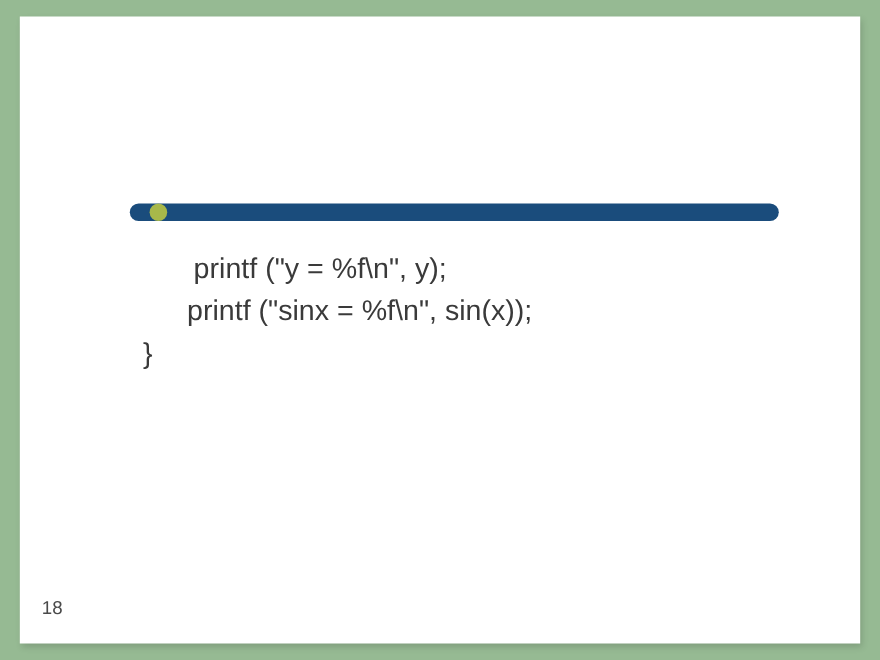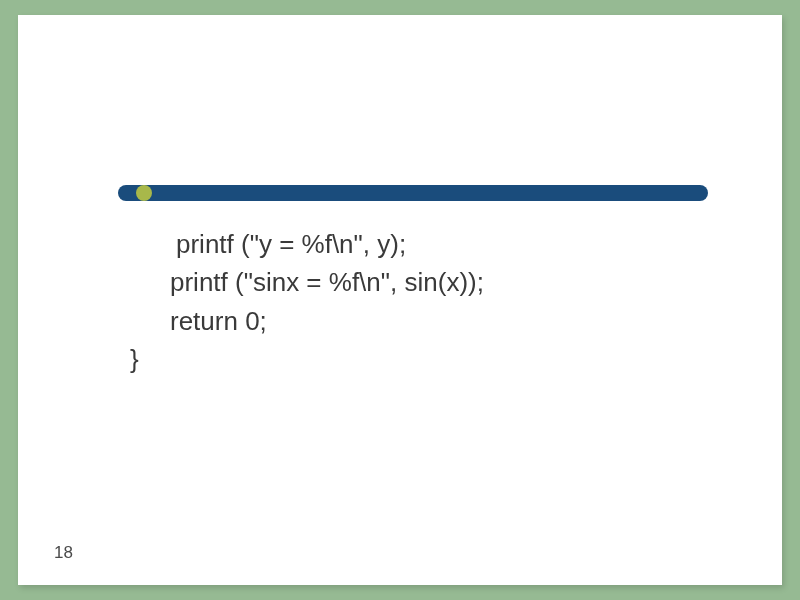--- a/index.html
+++ b/index.html
@@ -58,31 +58,30 @@
     }
     .line2, .line3 {
       margin-left: 40px;
     }
     .line4 {
       margin-left: 0;
     }
     .page-number {
       position: absolute;
       bottom: 22px;
-      left: 36px;
+      left: 20px;
       font-size: 17px;
       color: #4a4a4a;
     }
   </style>
 </head>
 <body>
 
 <div class="slide-container">
   <div class="divider-bar"></div>
   <div class="bullet-dot"></div>
   <div class="content-area">
     <div class="code-line line1">printf ("y = %f\n", y);</div>
     <div class="code-line line2">printf ("sinx = %f\n", sin(x));</div>
-    <div class="code-line line3">return 0;</div>
     <div class="code-line line4">}</div>
   </div>
   <div class="page-number">18</div>
 </div>
 
 </body></html>

